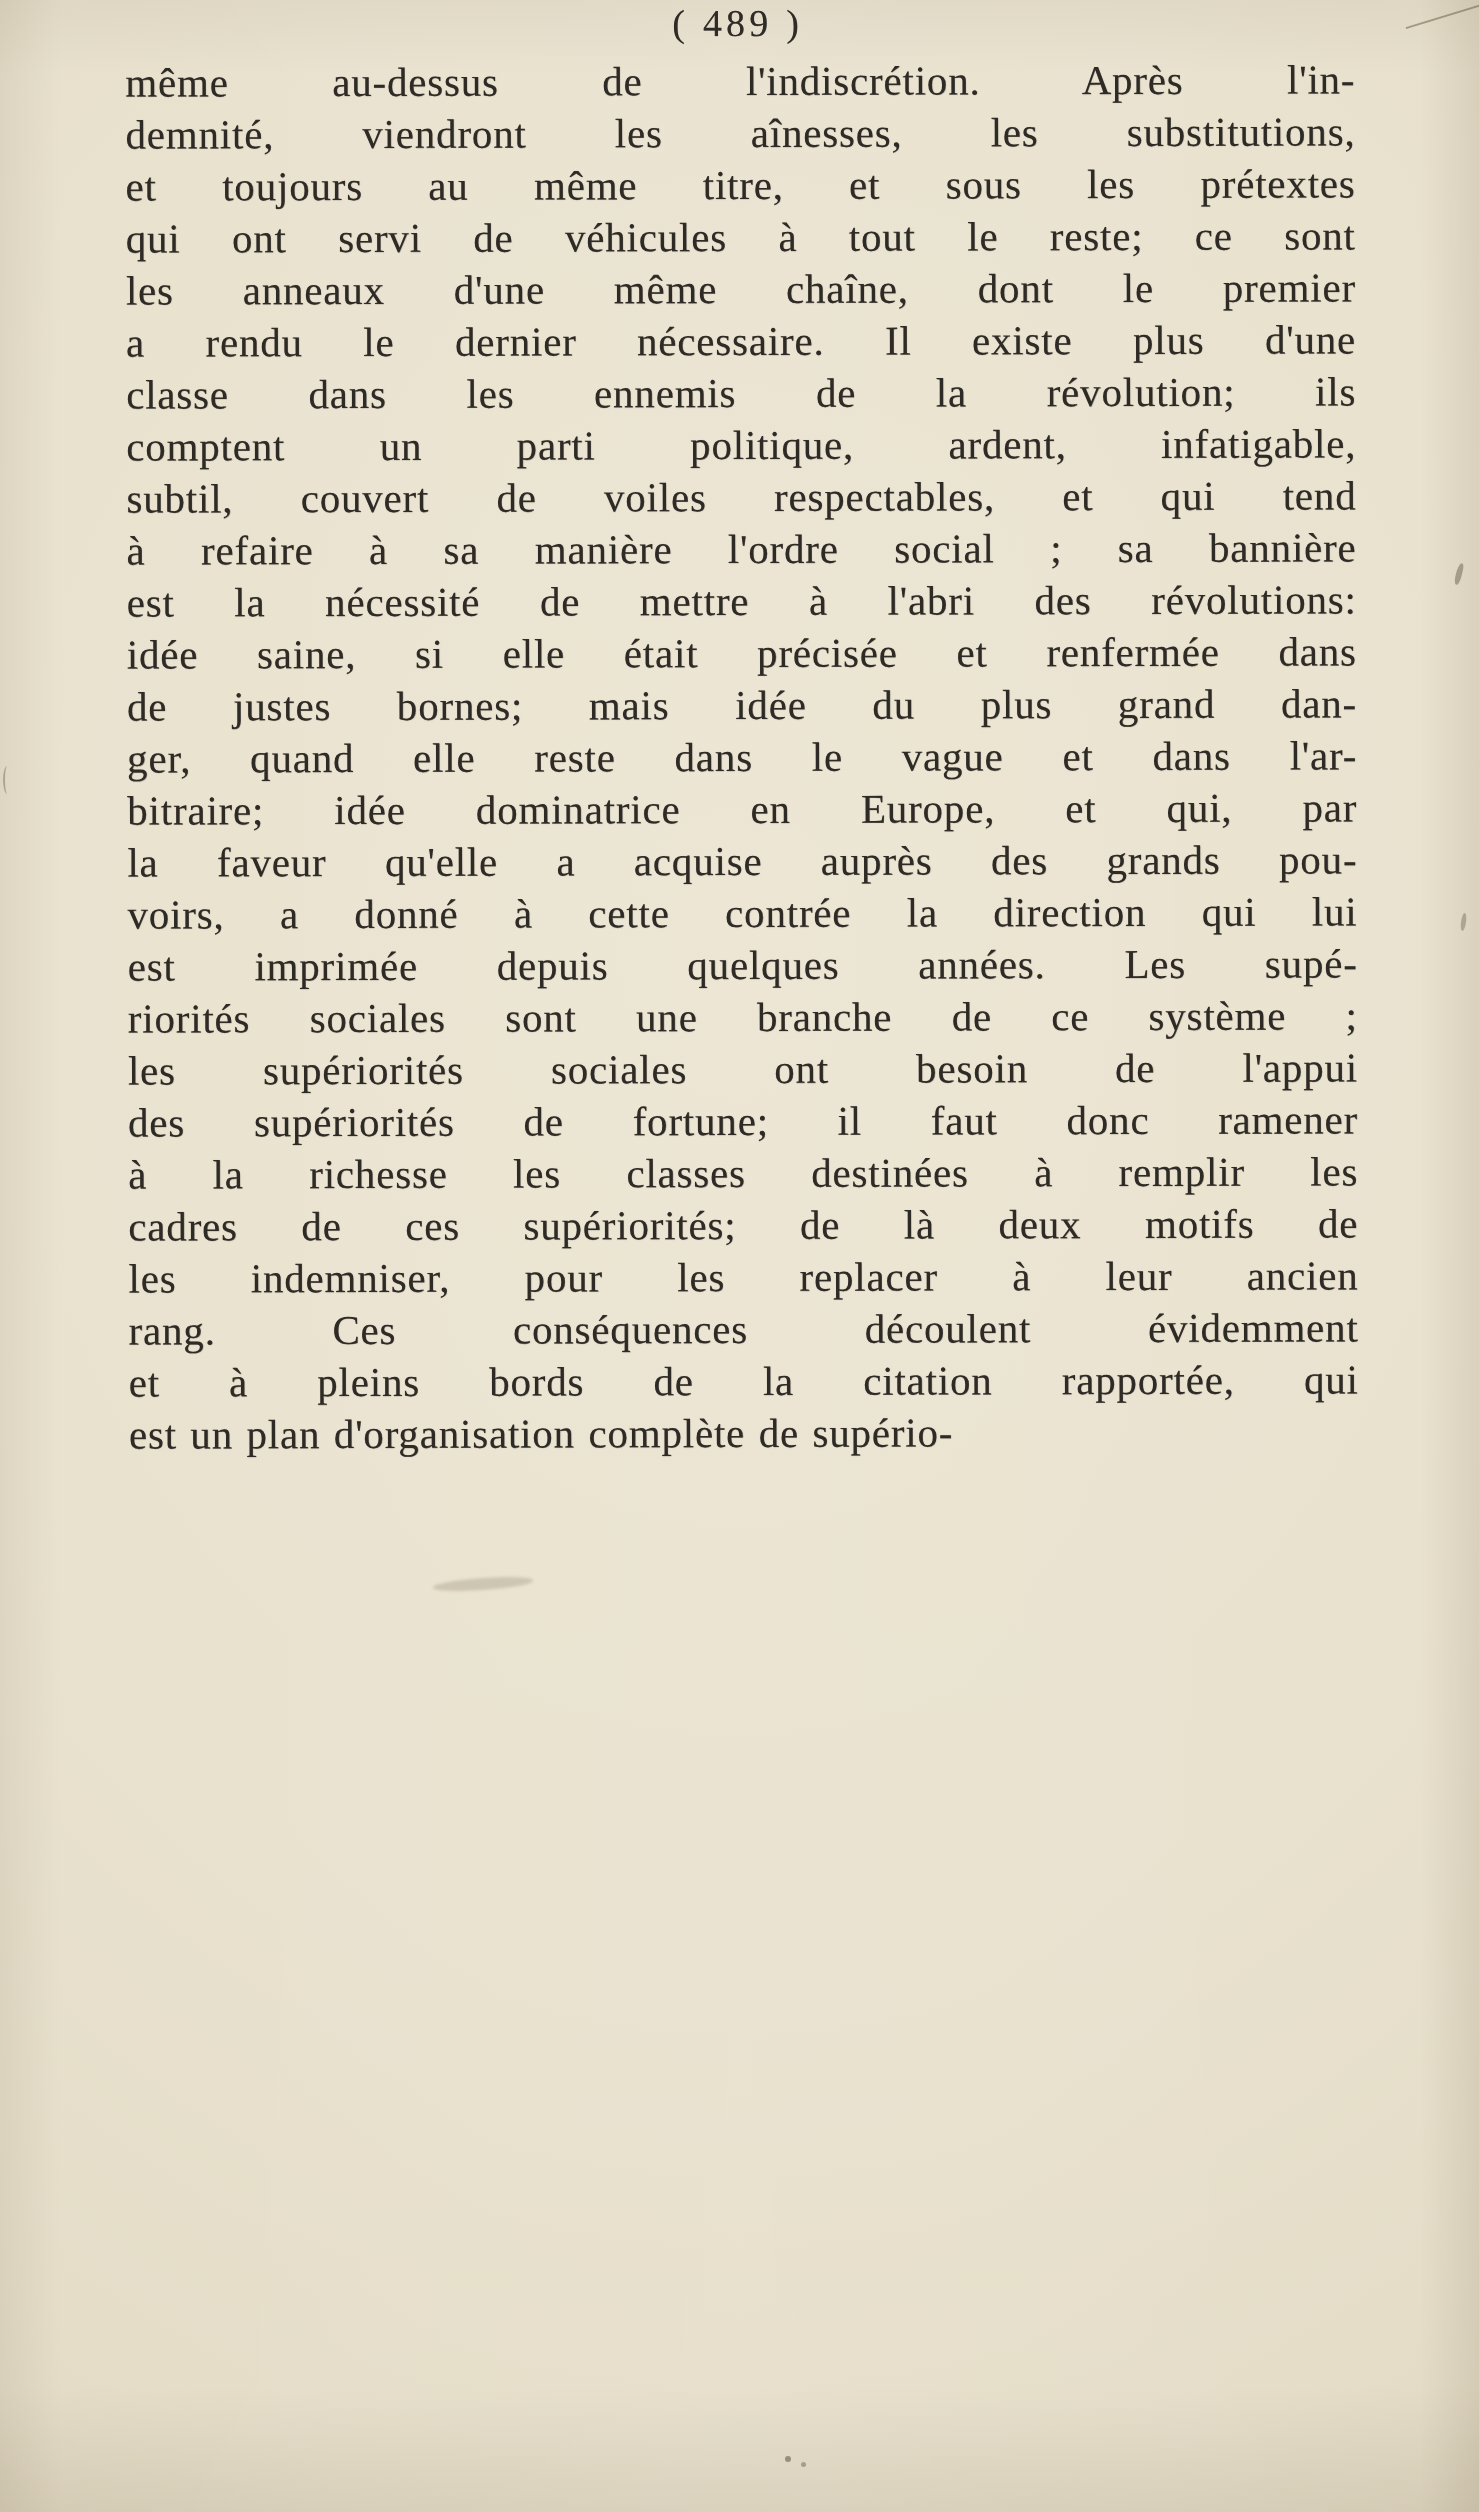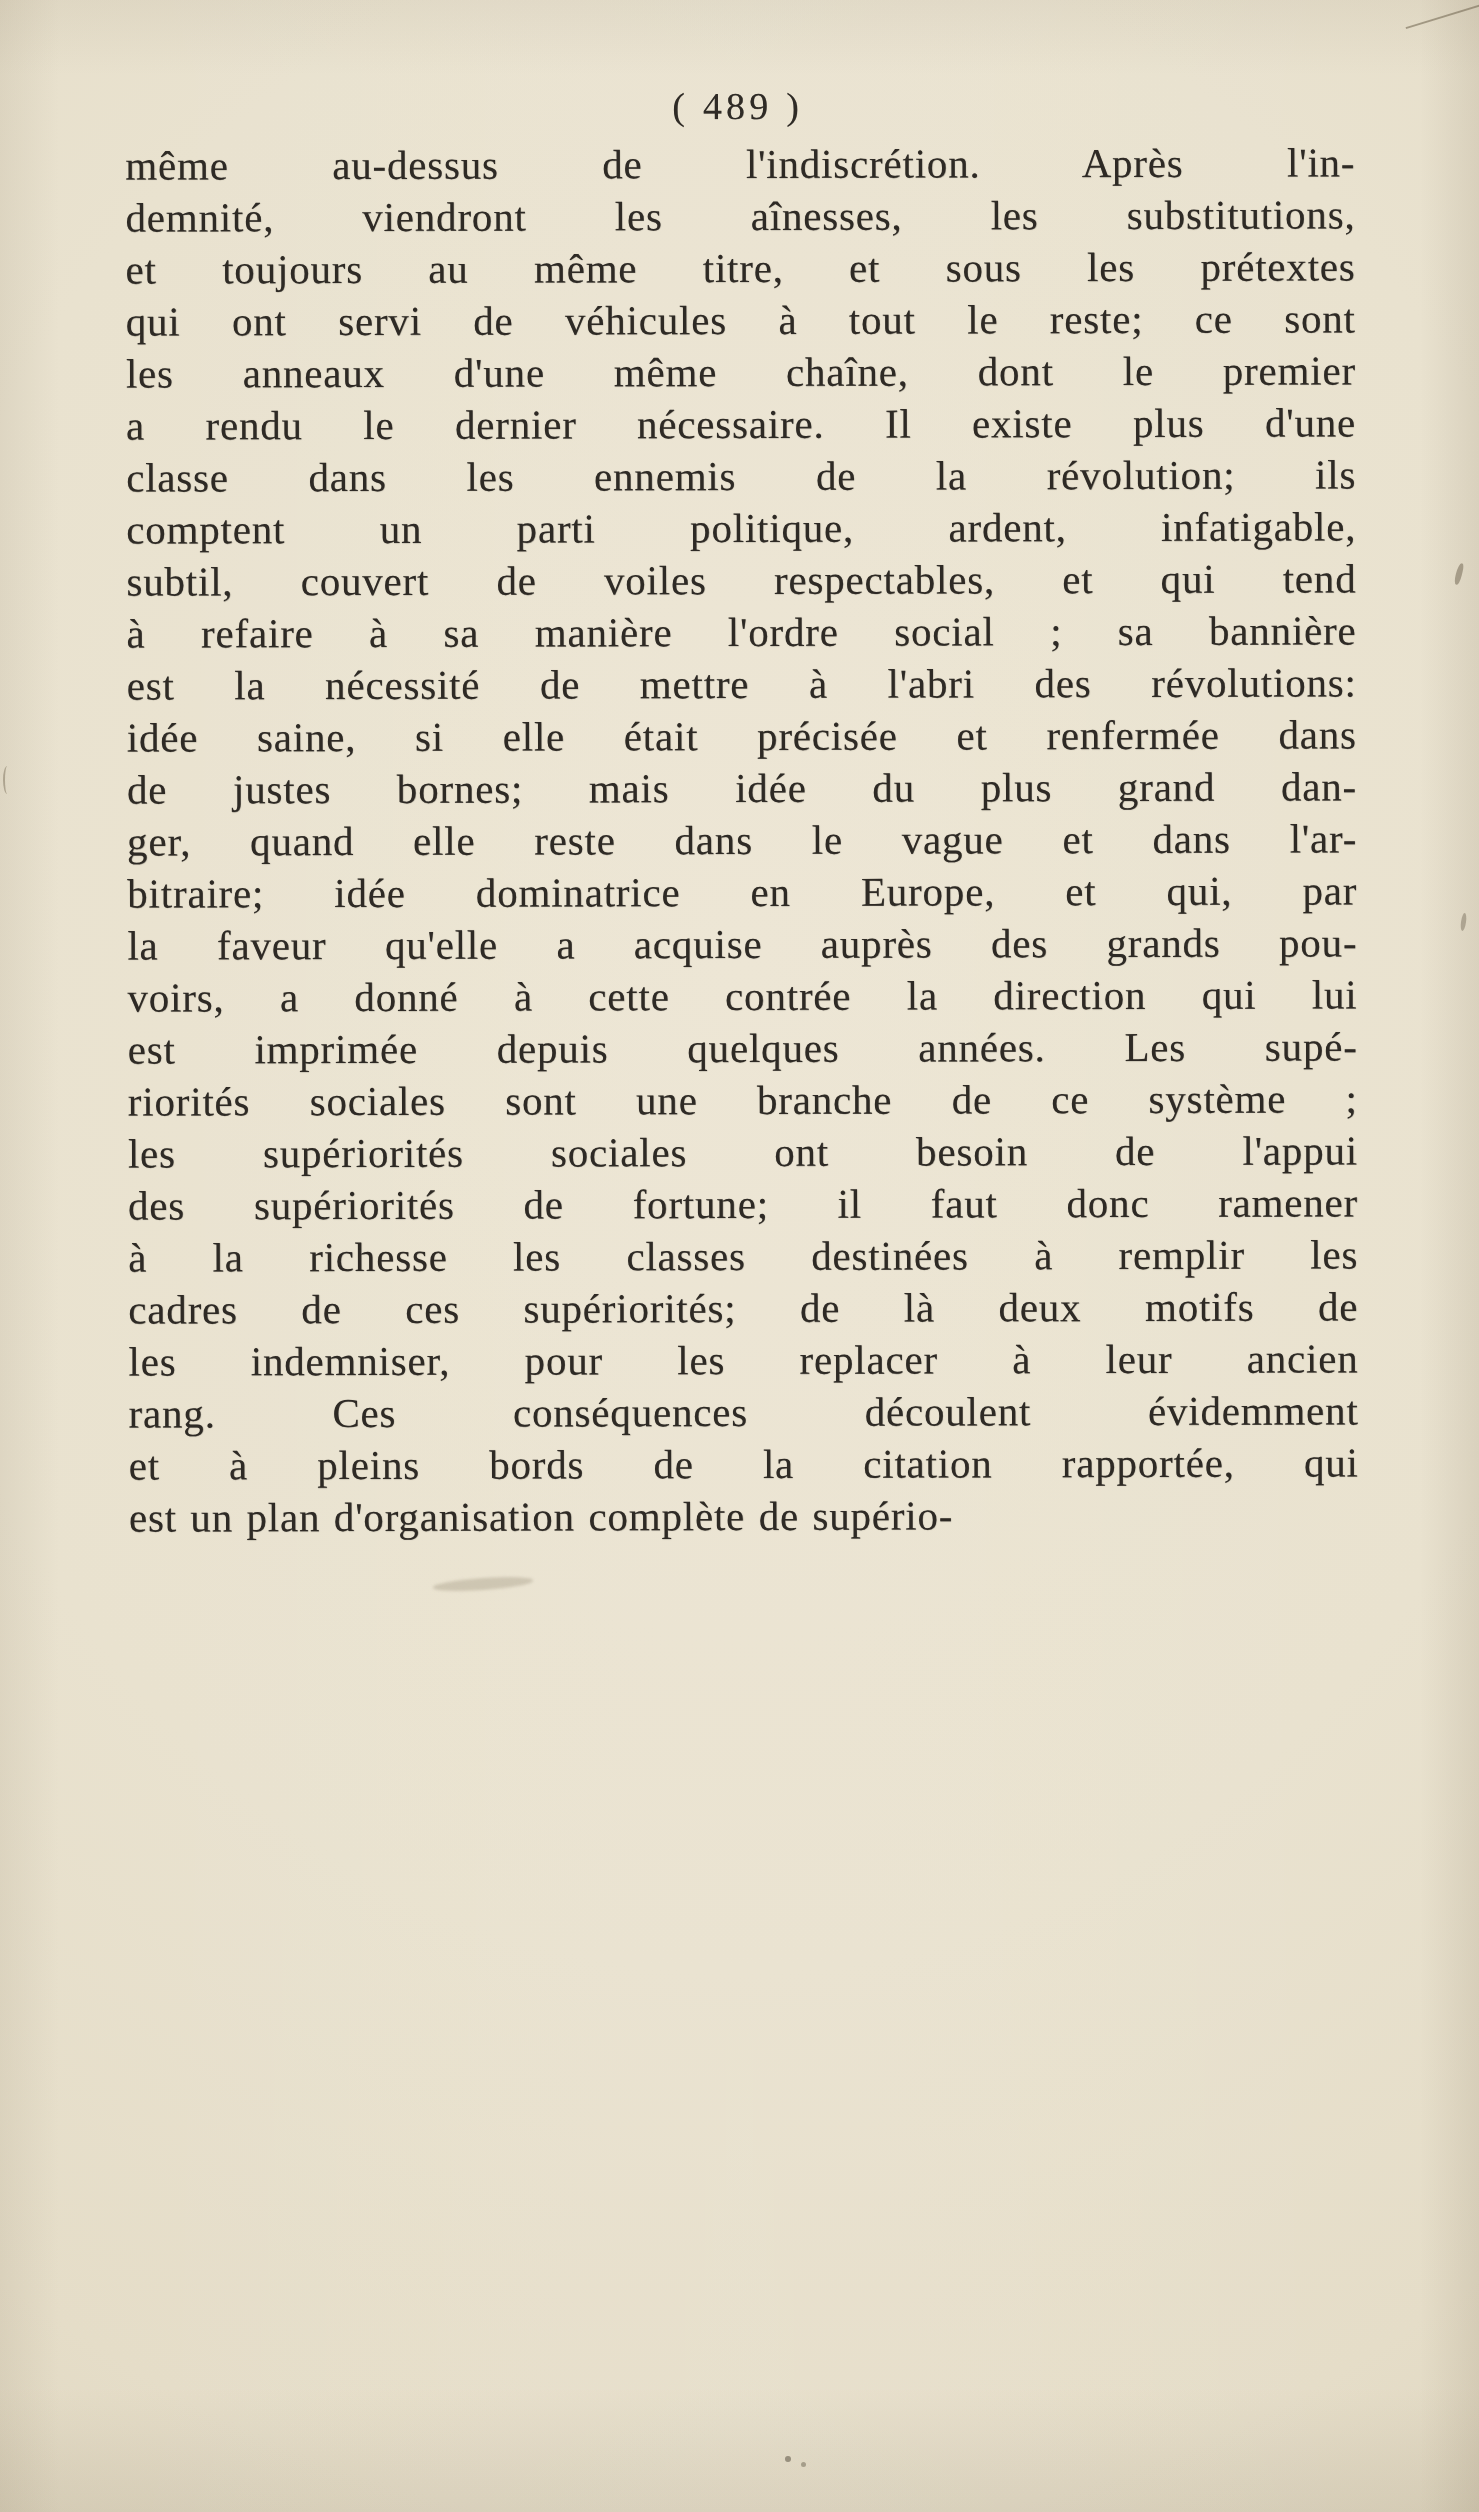--- a/index.html
+++ b/index.html
@@ -13,21 +13,20 @@
   }
 
   .scan {
     position: relative;
     width: 1479px;
     height: 2512px;
     background:
       radial-gradient(ellipse 130% 90% at 50% 38%,
         #ece5d3 0%, #e9e2cf 45%, #e5ddc8 70%, #ddd4bd 88%, #d2c8ae 100%);
     box-sizing: border-box;
-    padding-top: 83px;
   }
 
   
   .scan::before {
     content: "";
     position: absolute;
     inset: 0;
     background:
       linear-gradient(90deg,
         rgba(120,105,80,0.10) 0%,

